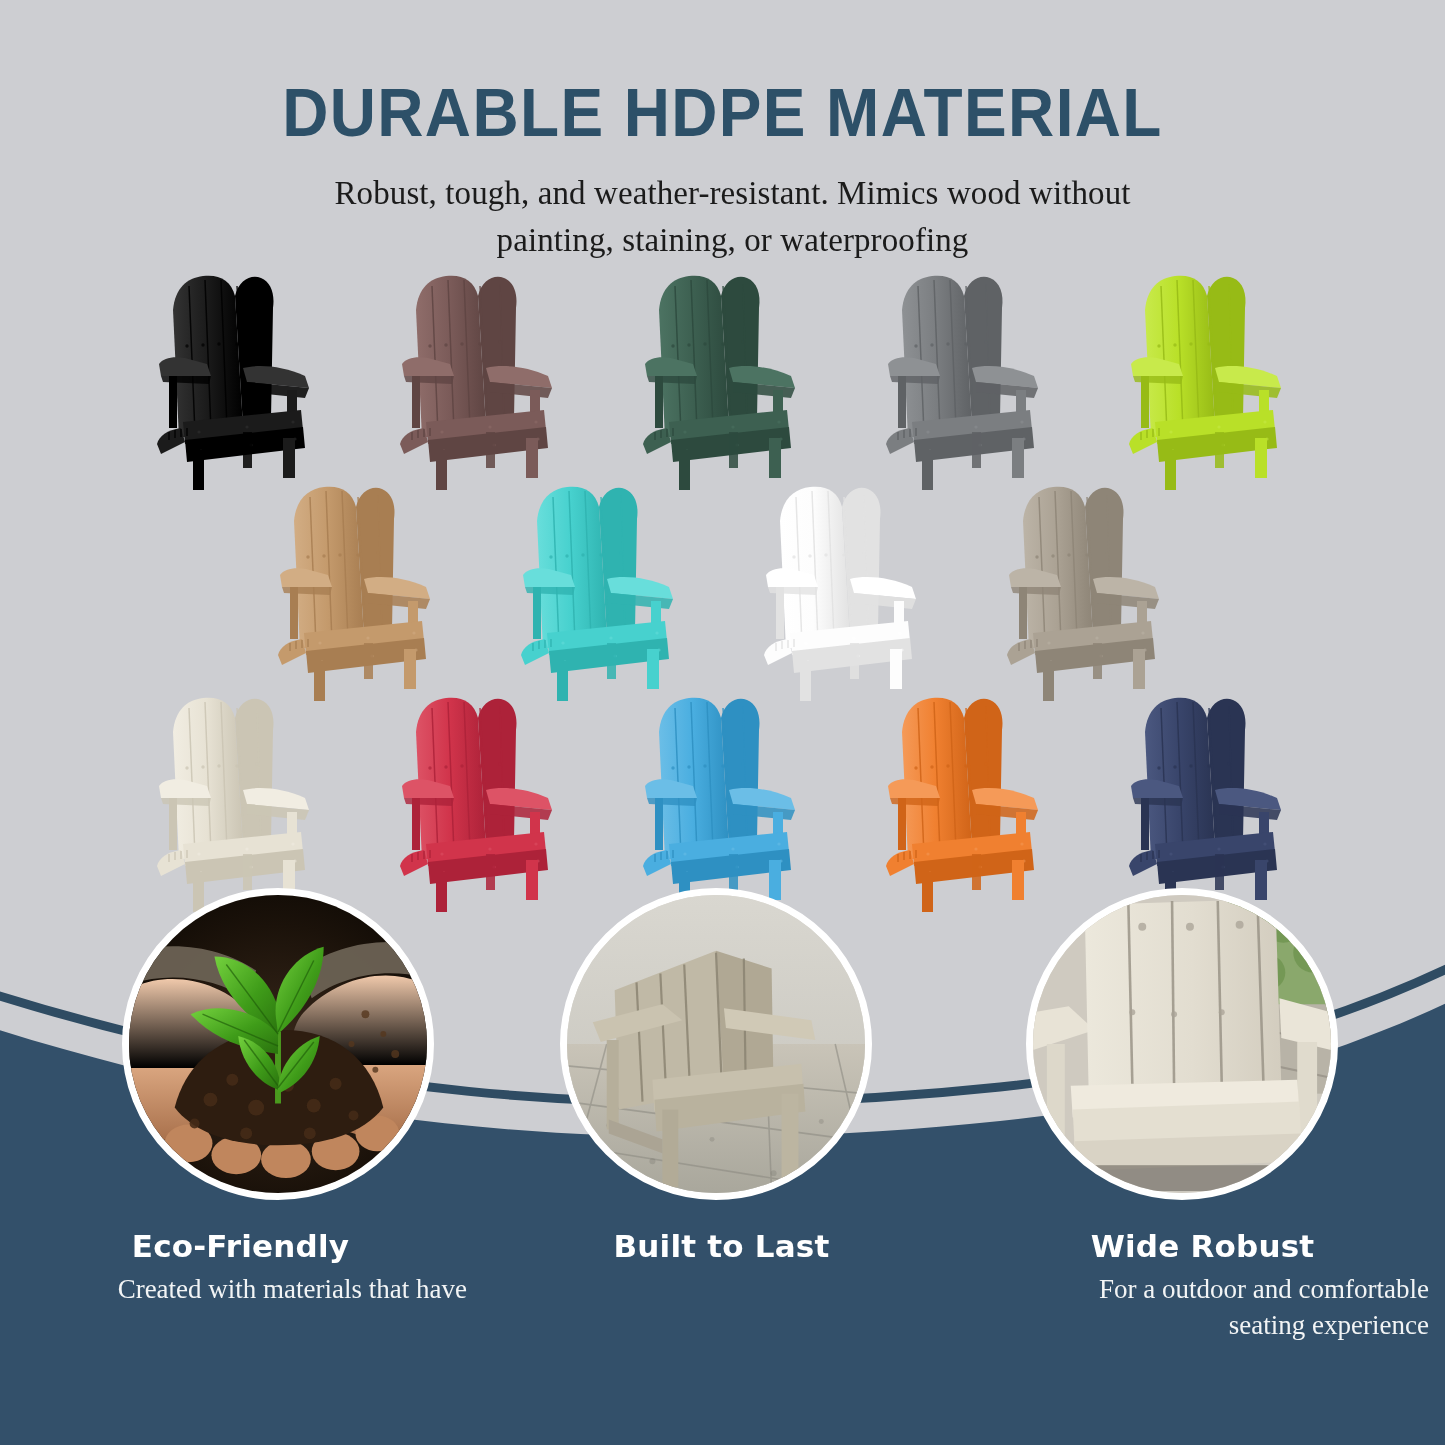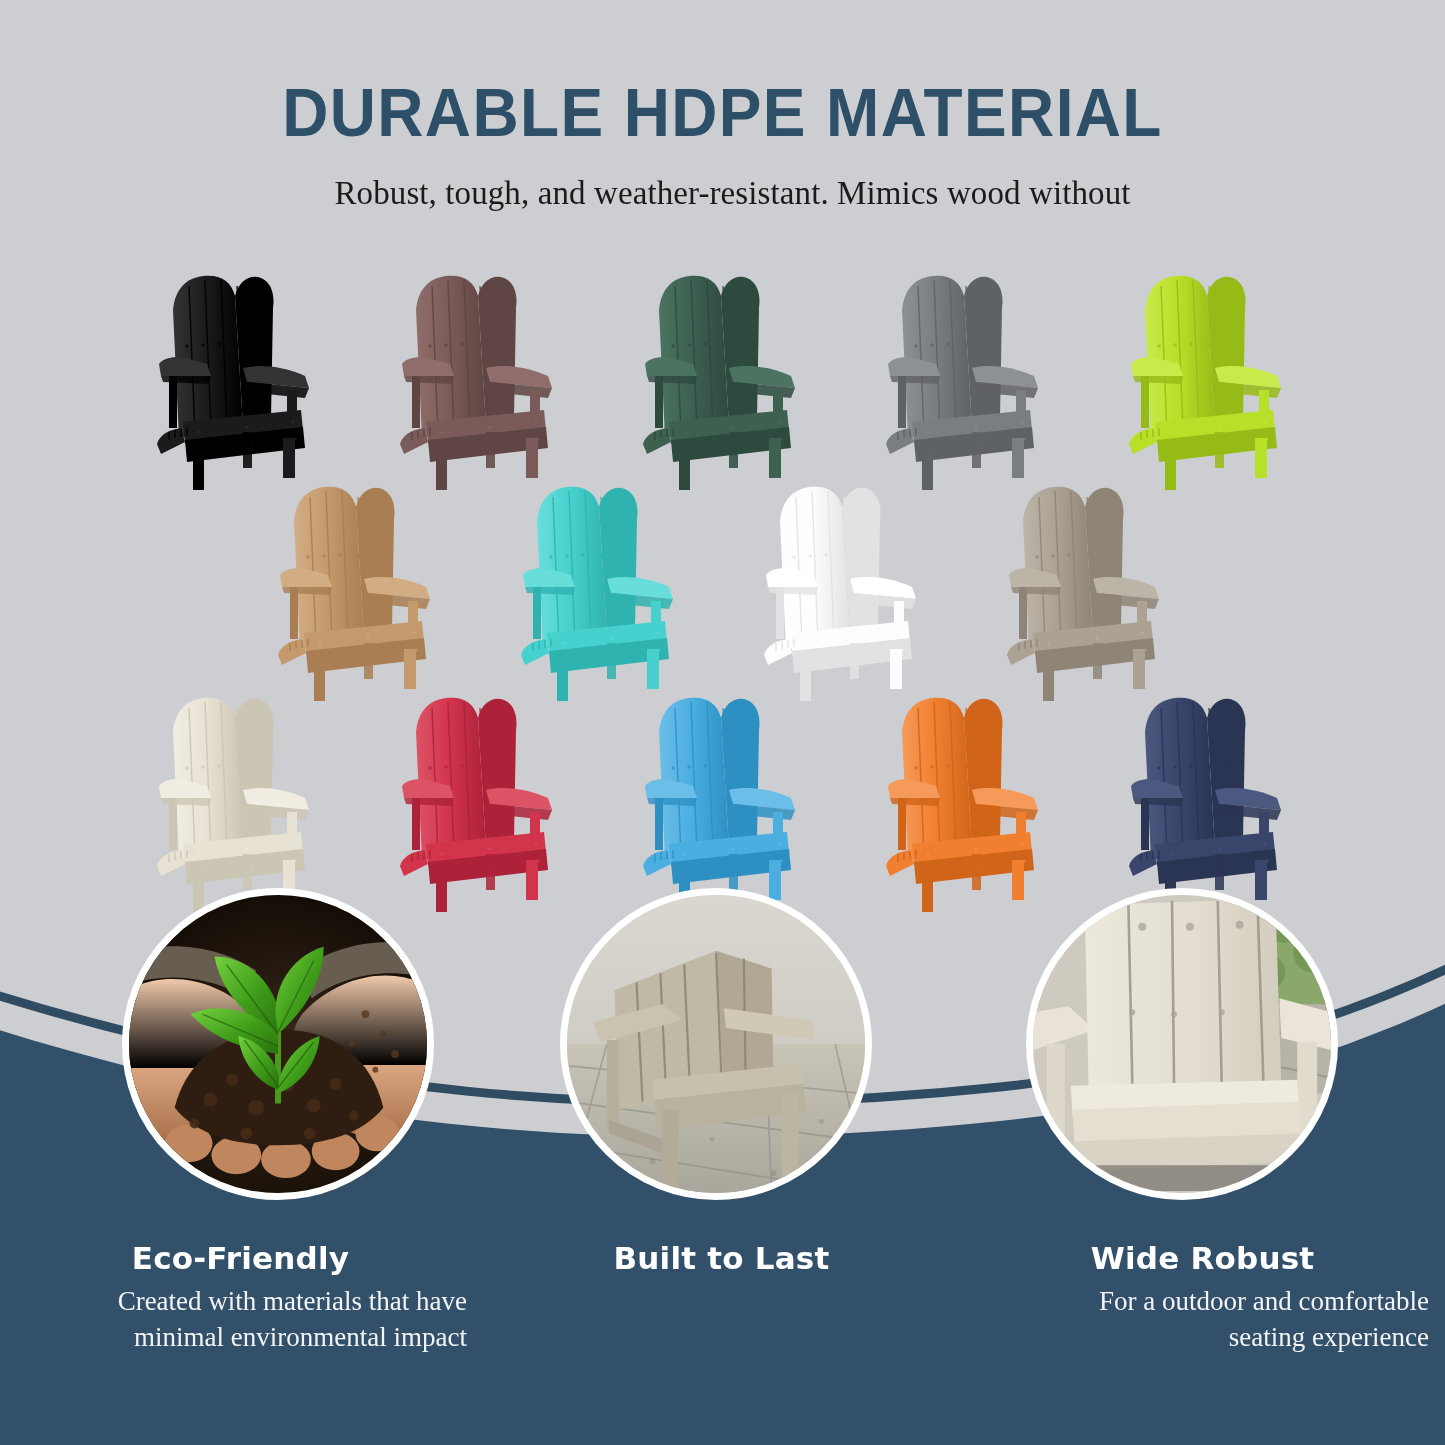--- a/index.html
+++ b/index.html
@@ -106,21 +106,20 @@
     top: 1228px;
     left: 0;
     width: 1445px;
     display: flex;
   }
   .feature {
     width: 481px;
     text-align: center;
     padding: 0 14px;
     box-sizing: border-box;
-    margin-top: 12px;
   }
   .feature h3 {
     margin: 0 0 8px 0;
     font-family: "DejaVu Sans", sans-serif;
     font-size: 31px;
     font-weight: 700;
     color: #ffffff;
     letter-spacing: 0.2px;
   }
   .feature p {
@@ -134,20 +133,21 @@
 </style>
 </head>
 <body>
 
 <div id="page">
 
   <div class="header">
     <h1 class="title">DURABLE HDPE MATERIAL</h1>
     <div class="subtitle">
       <span>Robust, tough, and weather-resistant. Mimics wood without</span>
+      <span>painting, staining, or waterproofing</span>
     </div>
   </div>
 
   <div class="chair-grid">
     <div class="chair-row row1">
         <div class="chair-cell">
 <svg viewBox="0 0 180 218">
   <defs>
     <linearGradient id="bk0" x1="0" y1="0" x2="1" y2="0">
       <stop offset="0%" stop-color="#333333"></stop>
@@ -1247,21 +1247,20 @@
         <rect x="60" y="272" width="186" height="26" fill="#5e5a52" opacity="0.55"></rect>
       </svg>
     </div>
   </div>
 
   <div class="features">
     <div class="feature">
       <h3>Eco-Friendly</h3>
       <p>
         <span>Created with materials that have</span><br>
-        <span>minimal environmental impact</span>
       </p>
     </div>
     <div class="feature">
       <h3>Built to Last</h3>
     </div>
     <div class="feature">
       <h3>Wide Robust</h3>
       <p>
         <span>For a outdoor and comfortable</span><br>
         <span>seating experience</span>

